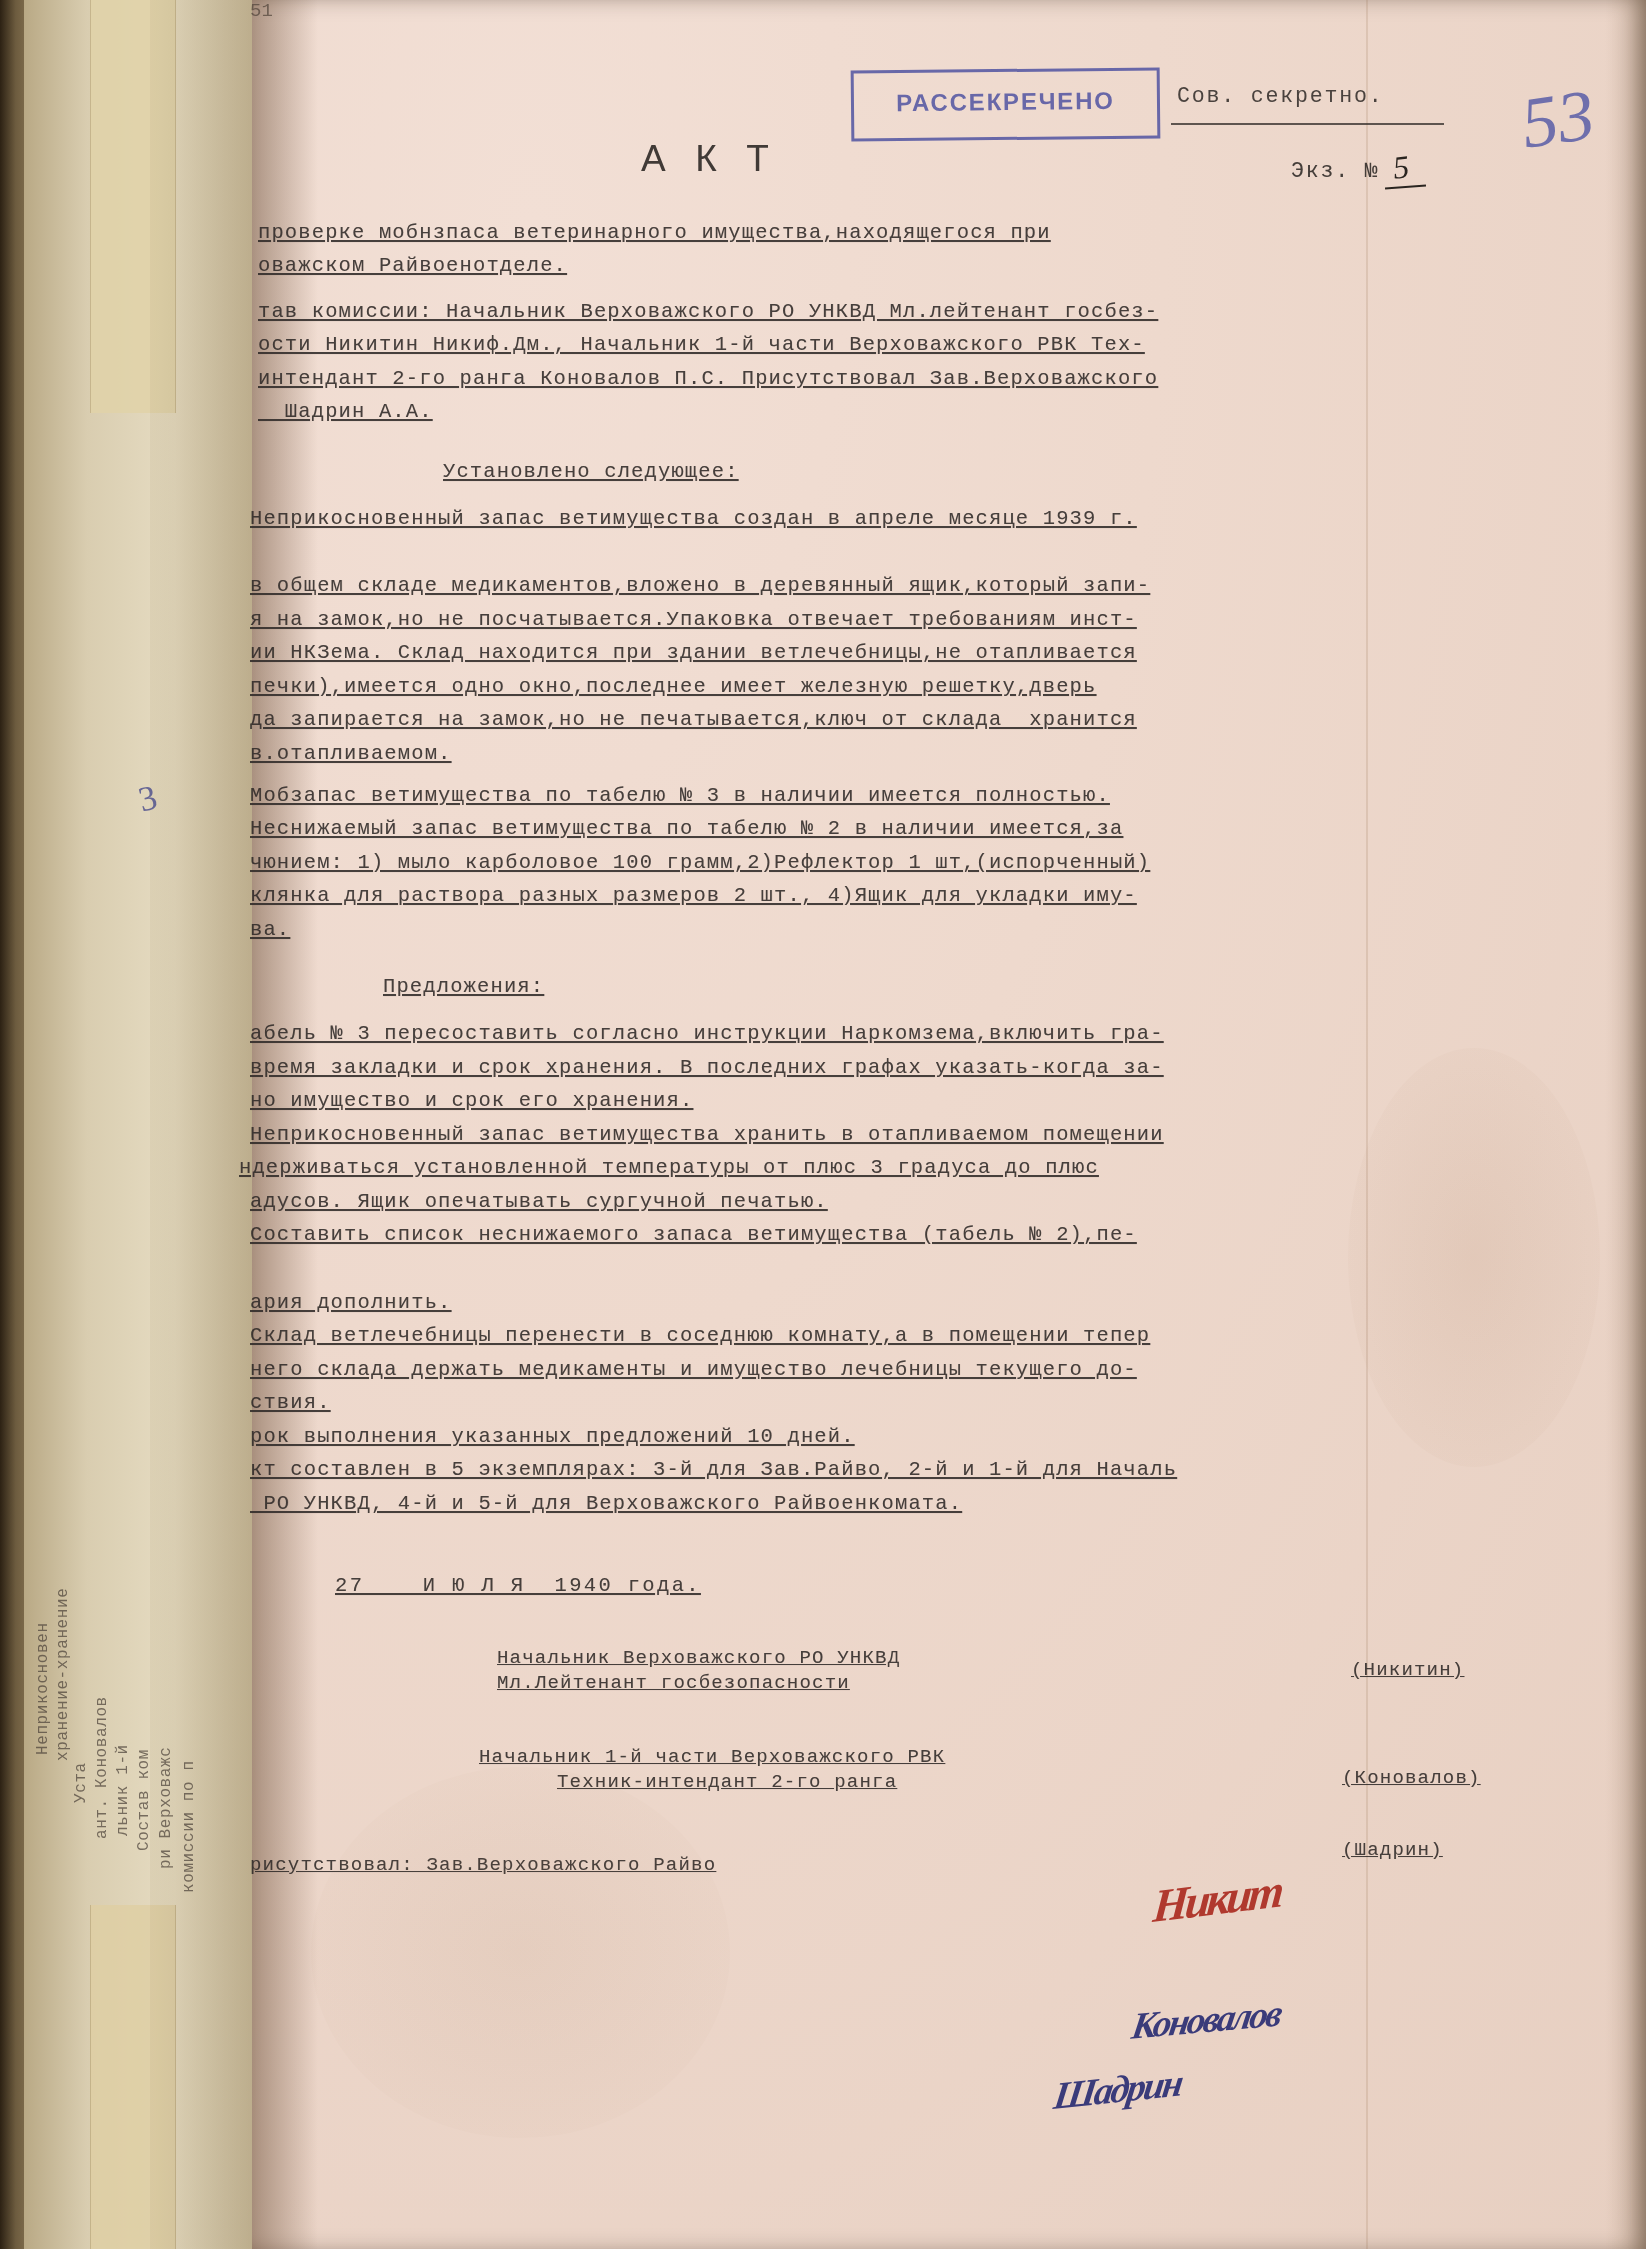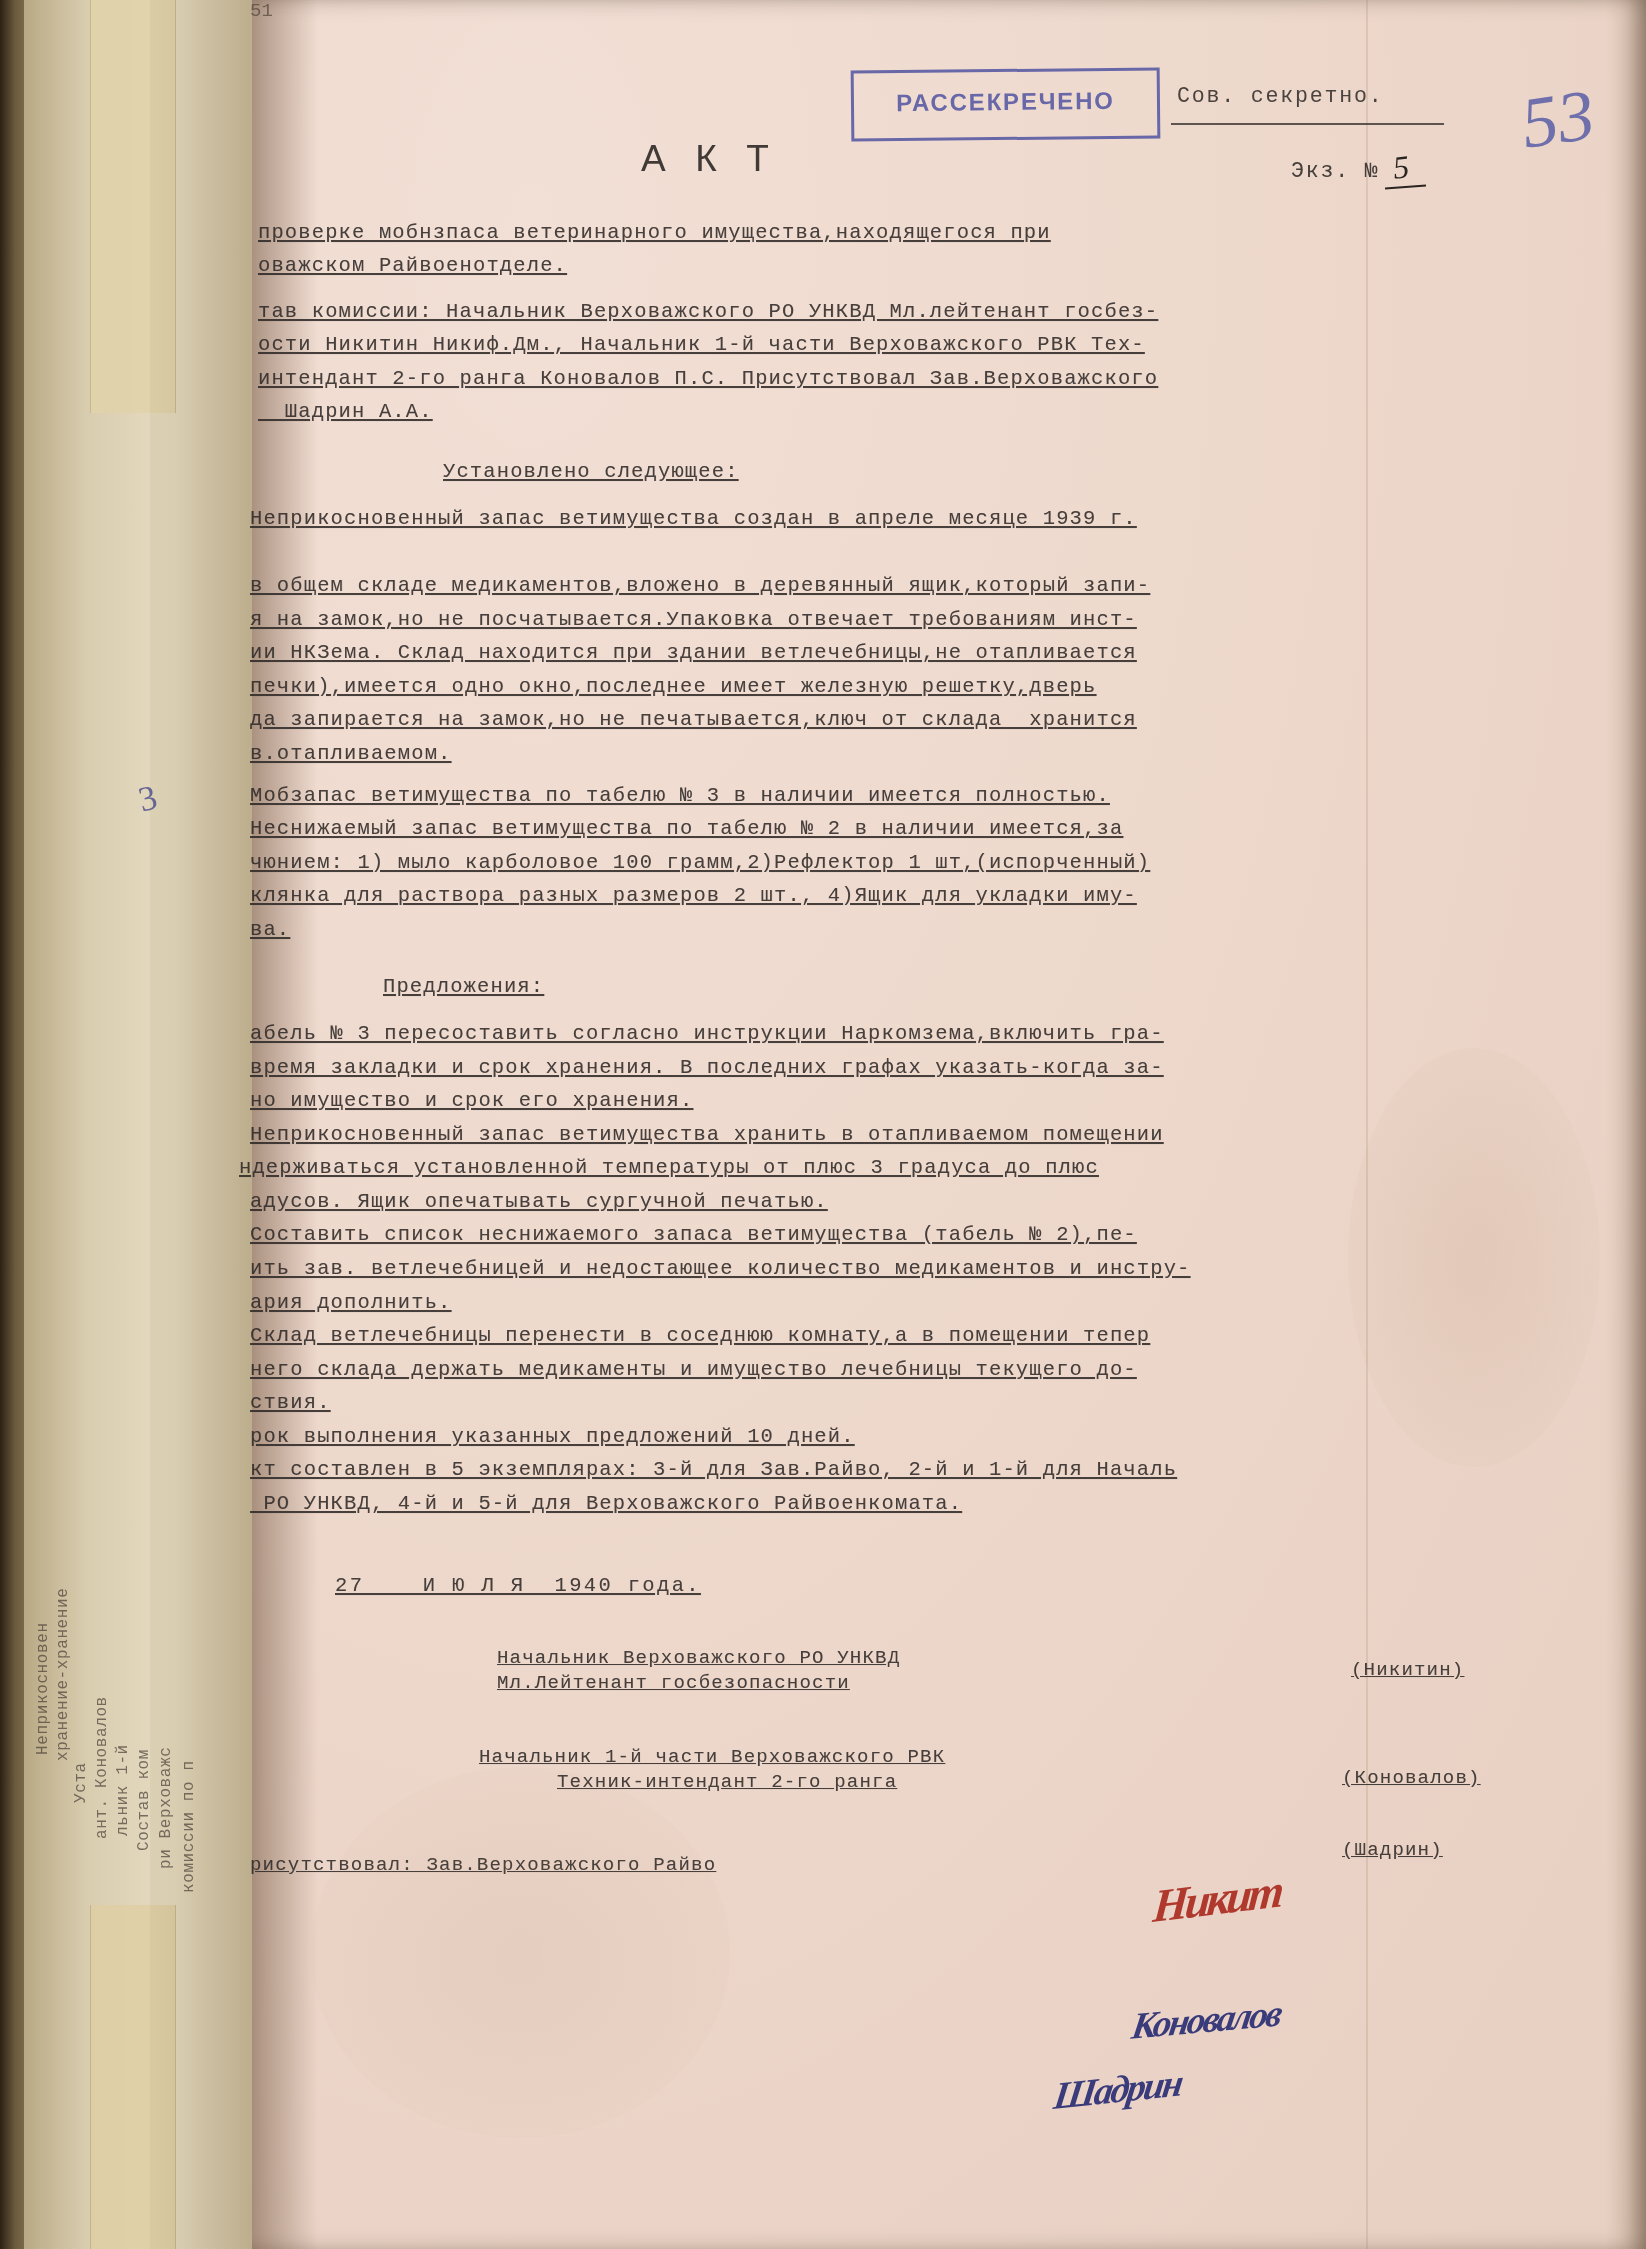--- a/index.html
+++ b/index.html
@@ -324,21 +324,20 @@
 
   <div class="typed" style="left:383px; top:970px;">Предложения:</div>
 
   <div class="typed" style="left:250px; top:1017px;">абель № 3 пересоставить согласно инструкции Наркомзема,включить гра-</div>
   <div class="typed" style="left:250px; top:1051px;">время закладки и срок хранения. В последних графах указать-когда за-</div>
   <div class="typed" style="left:250px; top:1084px;">но имущество и срок его хранения.</div>
   <div class="typed" style="left:250px; top:1118px;">Неприкосновенный запас ветимущества хранить в отапливаемом помещении</div>
   <div class="typed" style="left:239px; top:1151px;">ндерживаться установленной температуры от плюс 3 градуса до плюс</div>
   <div class="typed" style="left:250px; top:1185px;">адусов. Ящик опечатывать сургучной печатью.</div>
   <div class="typed" style="left:250px; top:1218px;">Составить список неснижаемого запаса ветимущества (табель № 2),пе-</div>
-  <div class="typed" style="left:250px; top:1252px;">ить зав. ветлечебницей и недостающее количество медикаментов и инстру-</div>
   <div class="typed" style="left:250px; top:1286px;">ария дополнить.</div>
   <div class="typed" style="left:250px; top:1319px;">Склад ветлечебницы перенести в соседнюю комнату,а в помещении тепер</div>
   <div class="typed" style="left:250px; top:1353px;">него склада держать медикаменты и имущество лечебницы текущего до-</div>
   <div class="typed" style="left:250px; top:1386px;">ствия.</div>
   <div class="typed" style="left:250px; top:1420px;">рок выполнения указанных предложений 10 дней.</div>
   <div class="typed" style="left:250px; top:1453px;">кт составлен в 5 экземплярах: 3-й для Зав.Райво, 2-й и 1-й для Началь</div>
   <div class="typed" style="left:250px; top:1487px;"> РО УНКВД, 4-й и 5-й для Верховажского Райвоенкомата.</div>
 
   <div class="typed" style="left:335px; top:1569px; letter-spacing:2.4px;">27    И Ю Л Я  1940 года.</div>
 

